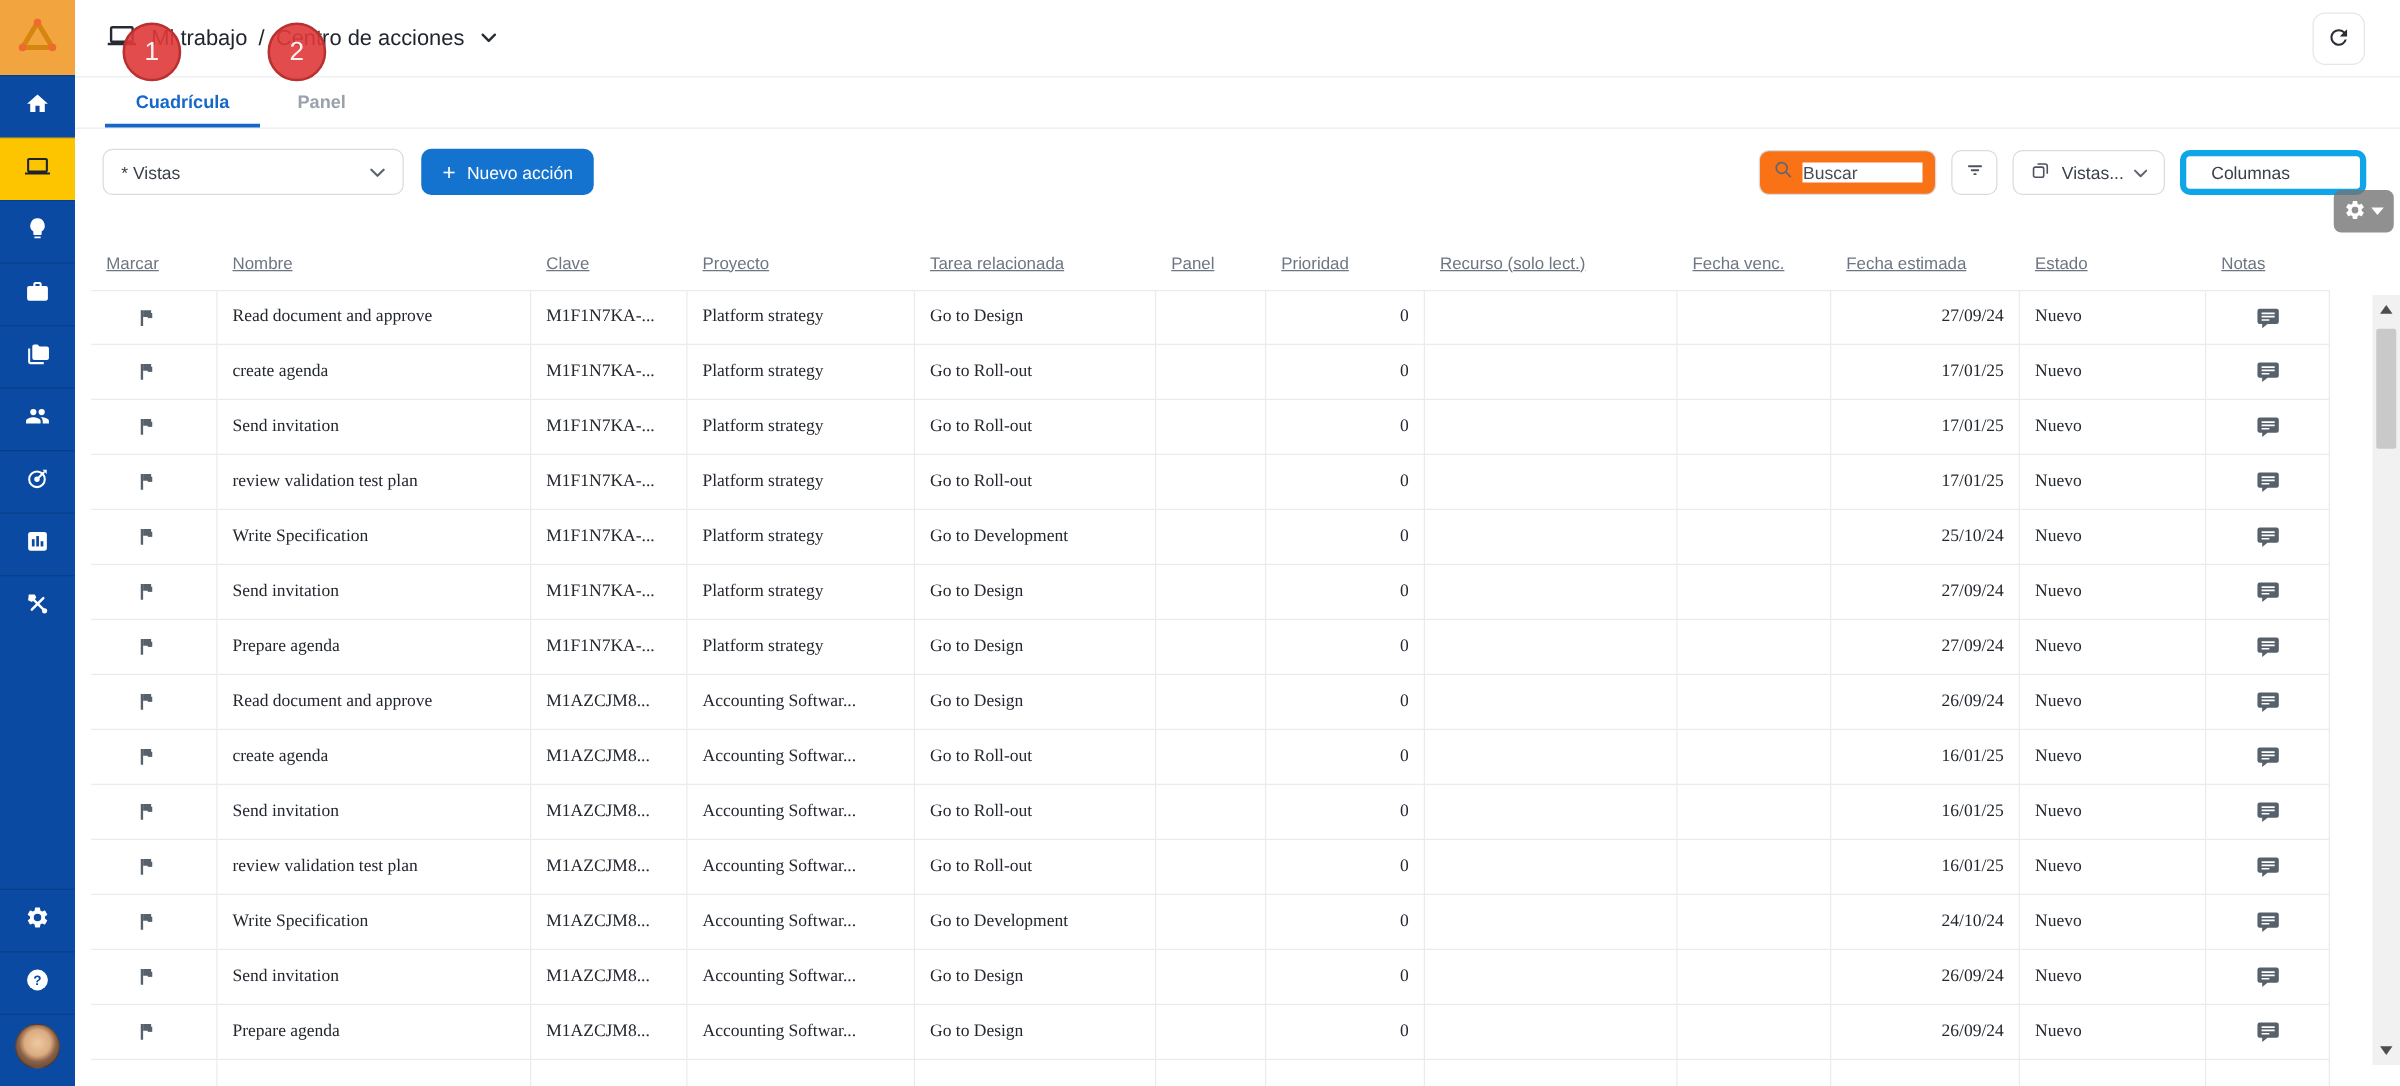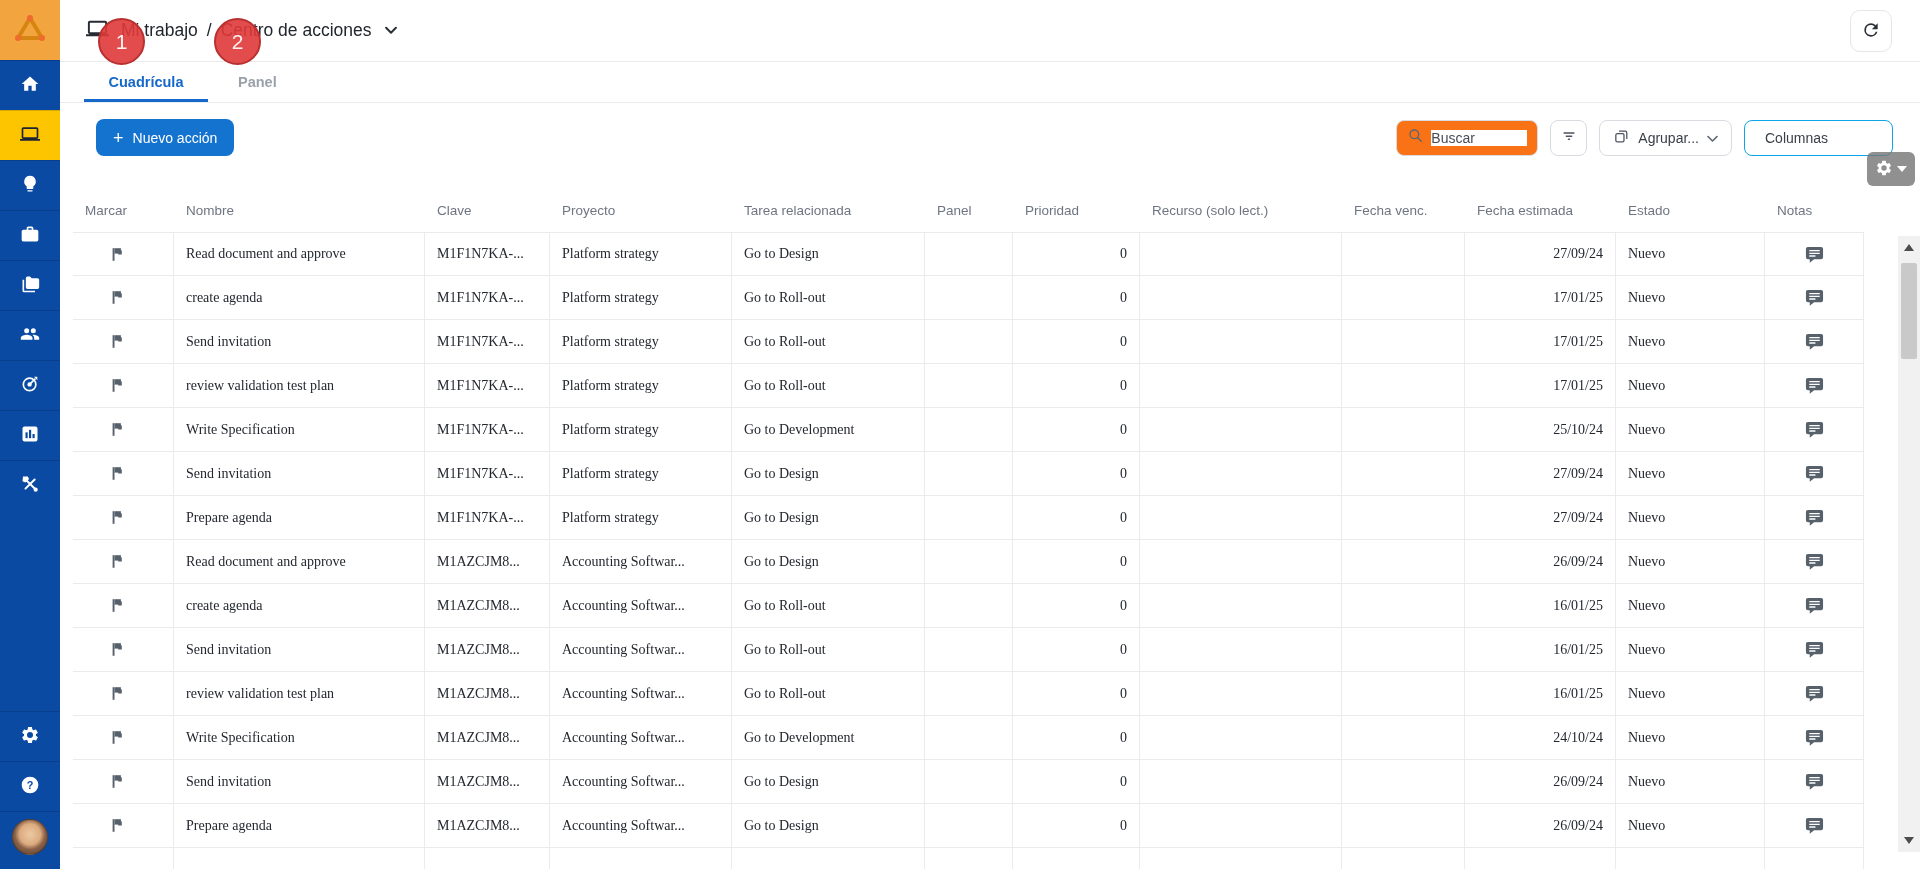--- a/index.html
+++ b/index.html
@@ -47,21 +47,21 @@
   .btn-primary .plus { font-size:18px; line-height:1; }
   .toolbar-right { margin-left:auto; display:flex; align-items:center; gap:12px; }
   .search-box { width:142px; height:36px; border:1px solid #d8dce1; border-radius:8px; background:#f97316;
                 display:flex; align-items:center; gap:7px; padding:0 10px; }
   .search-box input { border:none; outline:none; width:100%; font-size:14px; color:#3a4049; font-family:inherit; }
   .search-box input::placeholder { color:#464c55; opacity:1; }
   .icon-btn { width:37px; height:36px; border:1px solid #d8dce1; border-radius:8px; background:#fff;
               display:grid; place-items:center; cursor:pointer; }
   .btn-group { height:36px; border:1px solid #d8dce1; border-radius:8px; background:#fff; cursor:pointer;
                display:flex; align-items:center; gap:8px; padding:0 13px; font-size:14px; color:#3a4049; font-family:inherit; }
-  .btn-columns { height:36px; width:149px; border:1px solid #0ea5e9; border-radius:8px; background:#fff; cursor:pointer;
+  .btn-columns { height:36px; width:149px; border:5px solid #0ea5e9; border-radius:8px; background:#fff; cursor:pointer;
                  display:flex; align-items:center; padding:0 20px; font-size:14px; color:#3a4049; font-family:inherit; }
 
   .gear-overlay { position:absolute; top:152px; right:5px; width:48px; height:34px; z-index:5; cursor:pointer;
                   background:rgba(116,116,116,.8); border:none; border-radius:6px;
                   display:flex; align-items:center; justify-content:center; gap:4px; }
   .caret-down { width:0; height:0; border-left:5px solid transparent; border-right:5px solid transparent;
                 border-top:6px solid #fff; }
 
   
   .grid { margin:32px 0 0 13px; width:1791px; font-size:14px; color:#23272e; }
@@ -215,20 +215,28 @@
     <div class="tabs-row">
       <div class="tab active">
           <span>Cuadrícula</span>
         </div>
       <div class="tab inactive">
           <span>Panel</span>
         </div>
     </div>
 
     <div class="toolbar">
+      <div class="select-views">
+        <span>* Vistas</span>
+        <span>
+          <svg width="12" height="9" viewBox="0 0 11 8">
+              <path d="m1 1.5 4.5 4.5L10 1.5" fill="none" stroke="#5d646e" stroke-width="1.6" stroke-linecap="round" stroke-linejoin="round"></path>
+            </svg>
+        </span>
+      </div>
       <button class="btn-primary">
         <span class="plus">+</span>
         <span>Nuevo acción</span>
       </button>
 
       <div class="toolbar-right">
         <div class="search-box">
           <span>
             <svg width="17" height="17" viewBox="0 0 22 22">
                 <circle cx="9.5" cy="9.5" r="5.6" fill="none" stroke="#5f6672" stroke-width="1.8"></circle>
@@ -250,21 +258,21 @@
         </button>
         <button class="btn-group">
           <span>
             <svg width="17" height="17" viewBox="0 0 24 24">
                 <g fill="none" stroke="#4c535e" stroke-width="1.8">
                   <rect x="4" y="8" width="11.5" height="11.5" rx="2"></rect>
                   <path d="M8.5 4.5H17A2.5 2.5 0 0 1 19.5 7v8.5"></path>
                 </g>
               </svg>
           </span>
-          <span>Agrupar...</span>
+          <span>Vistas...</span>
           <span>
             <svg width="11" height="8" viewBox="0 0 11 8">
                 <path d="m1 1.5 4.5 4.5L10 1.5" fill="none" stroke="#5d646e" stroke-width="1.6" stroke-linecap="round" stroke-linejoin="round"></path>
               </svg>
           </span>
         </button>
         <button class="btn-columns">
           <span>Columnas</span>
         </button>
       </div>
@@ -273,21 +281,21 @@
     <button class="gear-overlay">
       <span>
         <svg width="18" height="18" viewBox="0 0 24 24" fill="#fff">
             <path d="M19.14 12.94c.04-.3.06-.61.06-.94s-.02-.64-.07-.94l2.03-1.58c.18-.14.23-.41.12-.61l-1.92-3.32c-.12-.22-.37-.29-.59-.22l-2.39.96c-.5-.38-1.03-.7-1.62-.94L14.4 2.81c-.04-.24-.24-.41-.48-.41h-3.84c-.24 0-.43.17-.47.41L9.25 5.35c-.59.24-1.13.57-1.62.94l-2.39-.96c-.22-.08-.47 0-.59.22L2.74 8.87c-.12.21-.08.47.12.61l2.03 1.58c-.05.3-.09.63-.09.94s.02.64.07.94l-2.03 1.58c-.18.14-.23.41-.12.61l1.92 3.32c.12.22.37.29.59.22l2.39-.96c.5.38 1.03.7 1.62.94l.36 2.54c.05.24.24.41.48.41h3.84c.24 0 .44-.17.47-.41l.36-2.54c.59-.24 1.13-.56 1.62-.94l2.39.96c.22.08.47 0 .59-.22l1.92-3.32c.12-.22.07-.47-.12-.61l-2.01-1.58zM12 15.6A3.6 3.6 0 1 1 12 8.4a3.6 3.6 0 0 1 0 7.2z"></path>
           </svg>
       </span>
       <span class="caret-down"></span>
     </button>
 
     <div class="grid">
-      <div class="thead" id="thead" style="grid-template-columns: 101px 251px 125px 182px 193px 88px 127px 202px 123px 151px 149px 99px;">
+      <div class="thead" id="thead" style="grid-template-columns: 101px 251px 125px 182px 193px 88px 127px 202px 123px 151px 149px 99px; text-decoration: underline;">
           <div class="th">Marcar</div>
           <div class="th">Nombre</div>
           <div class="th">Clave</div>
           <div class="th">Proyecto</div>
           <div class="th">Tarea relacionada</div>
           <div class="th">Panel</div>
           <div class="th">Prioridad</div>
           <div class="th">Recurso (solo lect.)</div>
           <div class="th">Fecha venc.</div>
           <div class="th">Fecha estimada</div>

